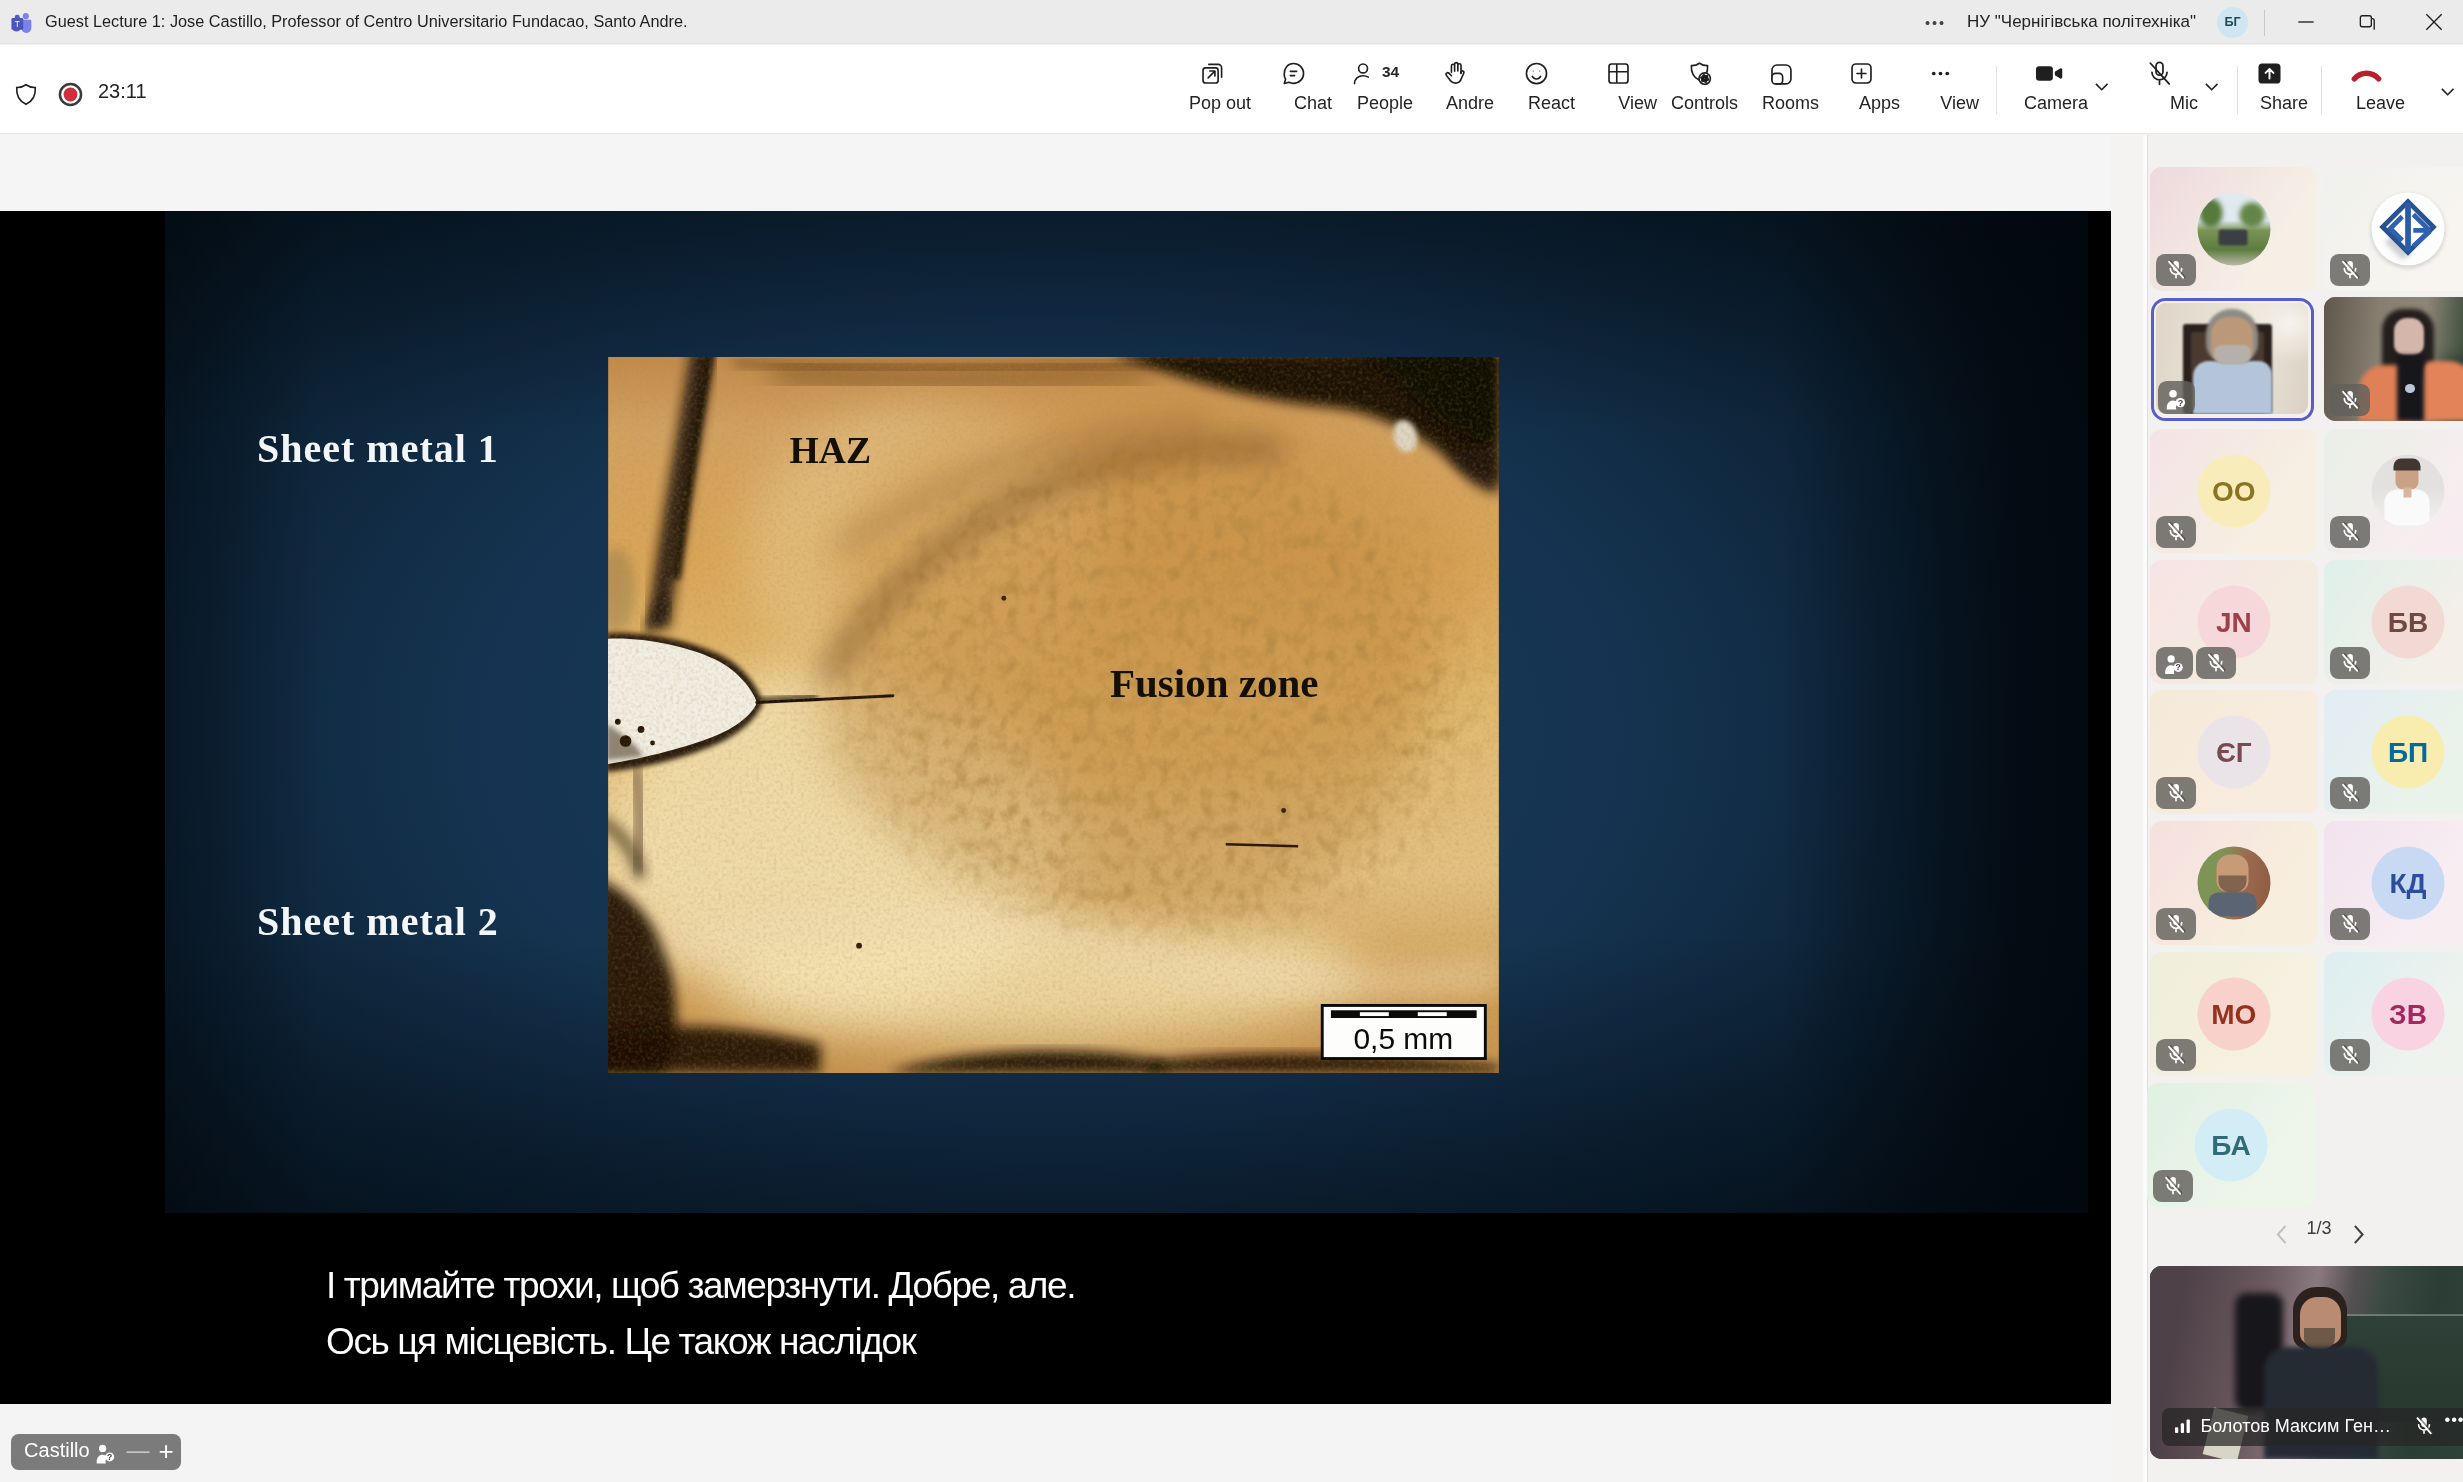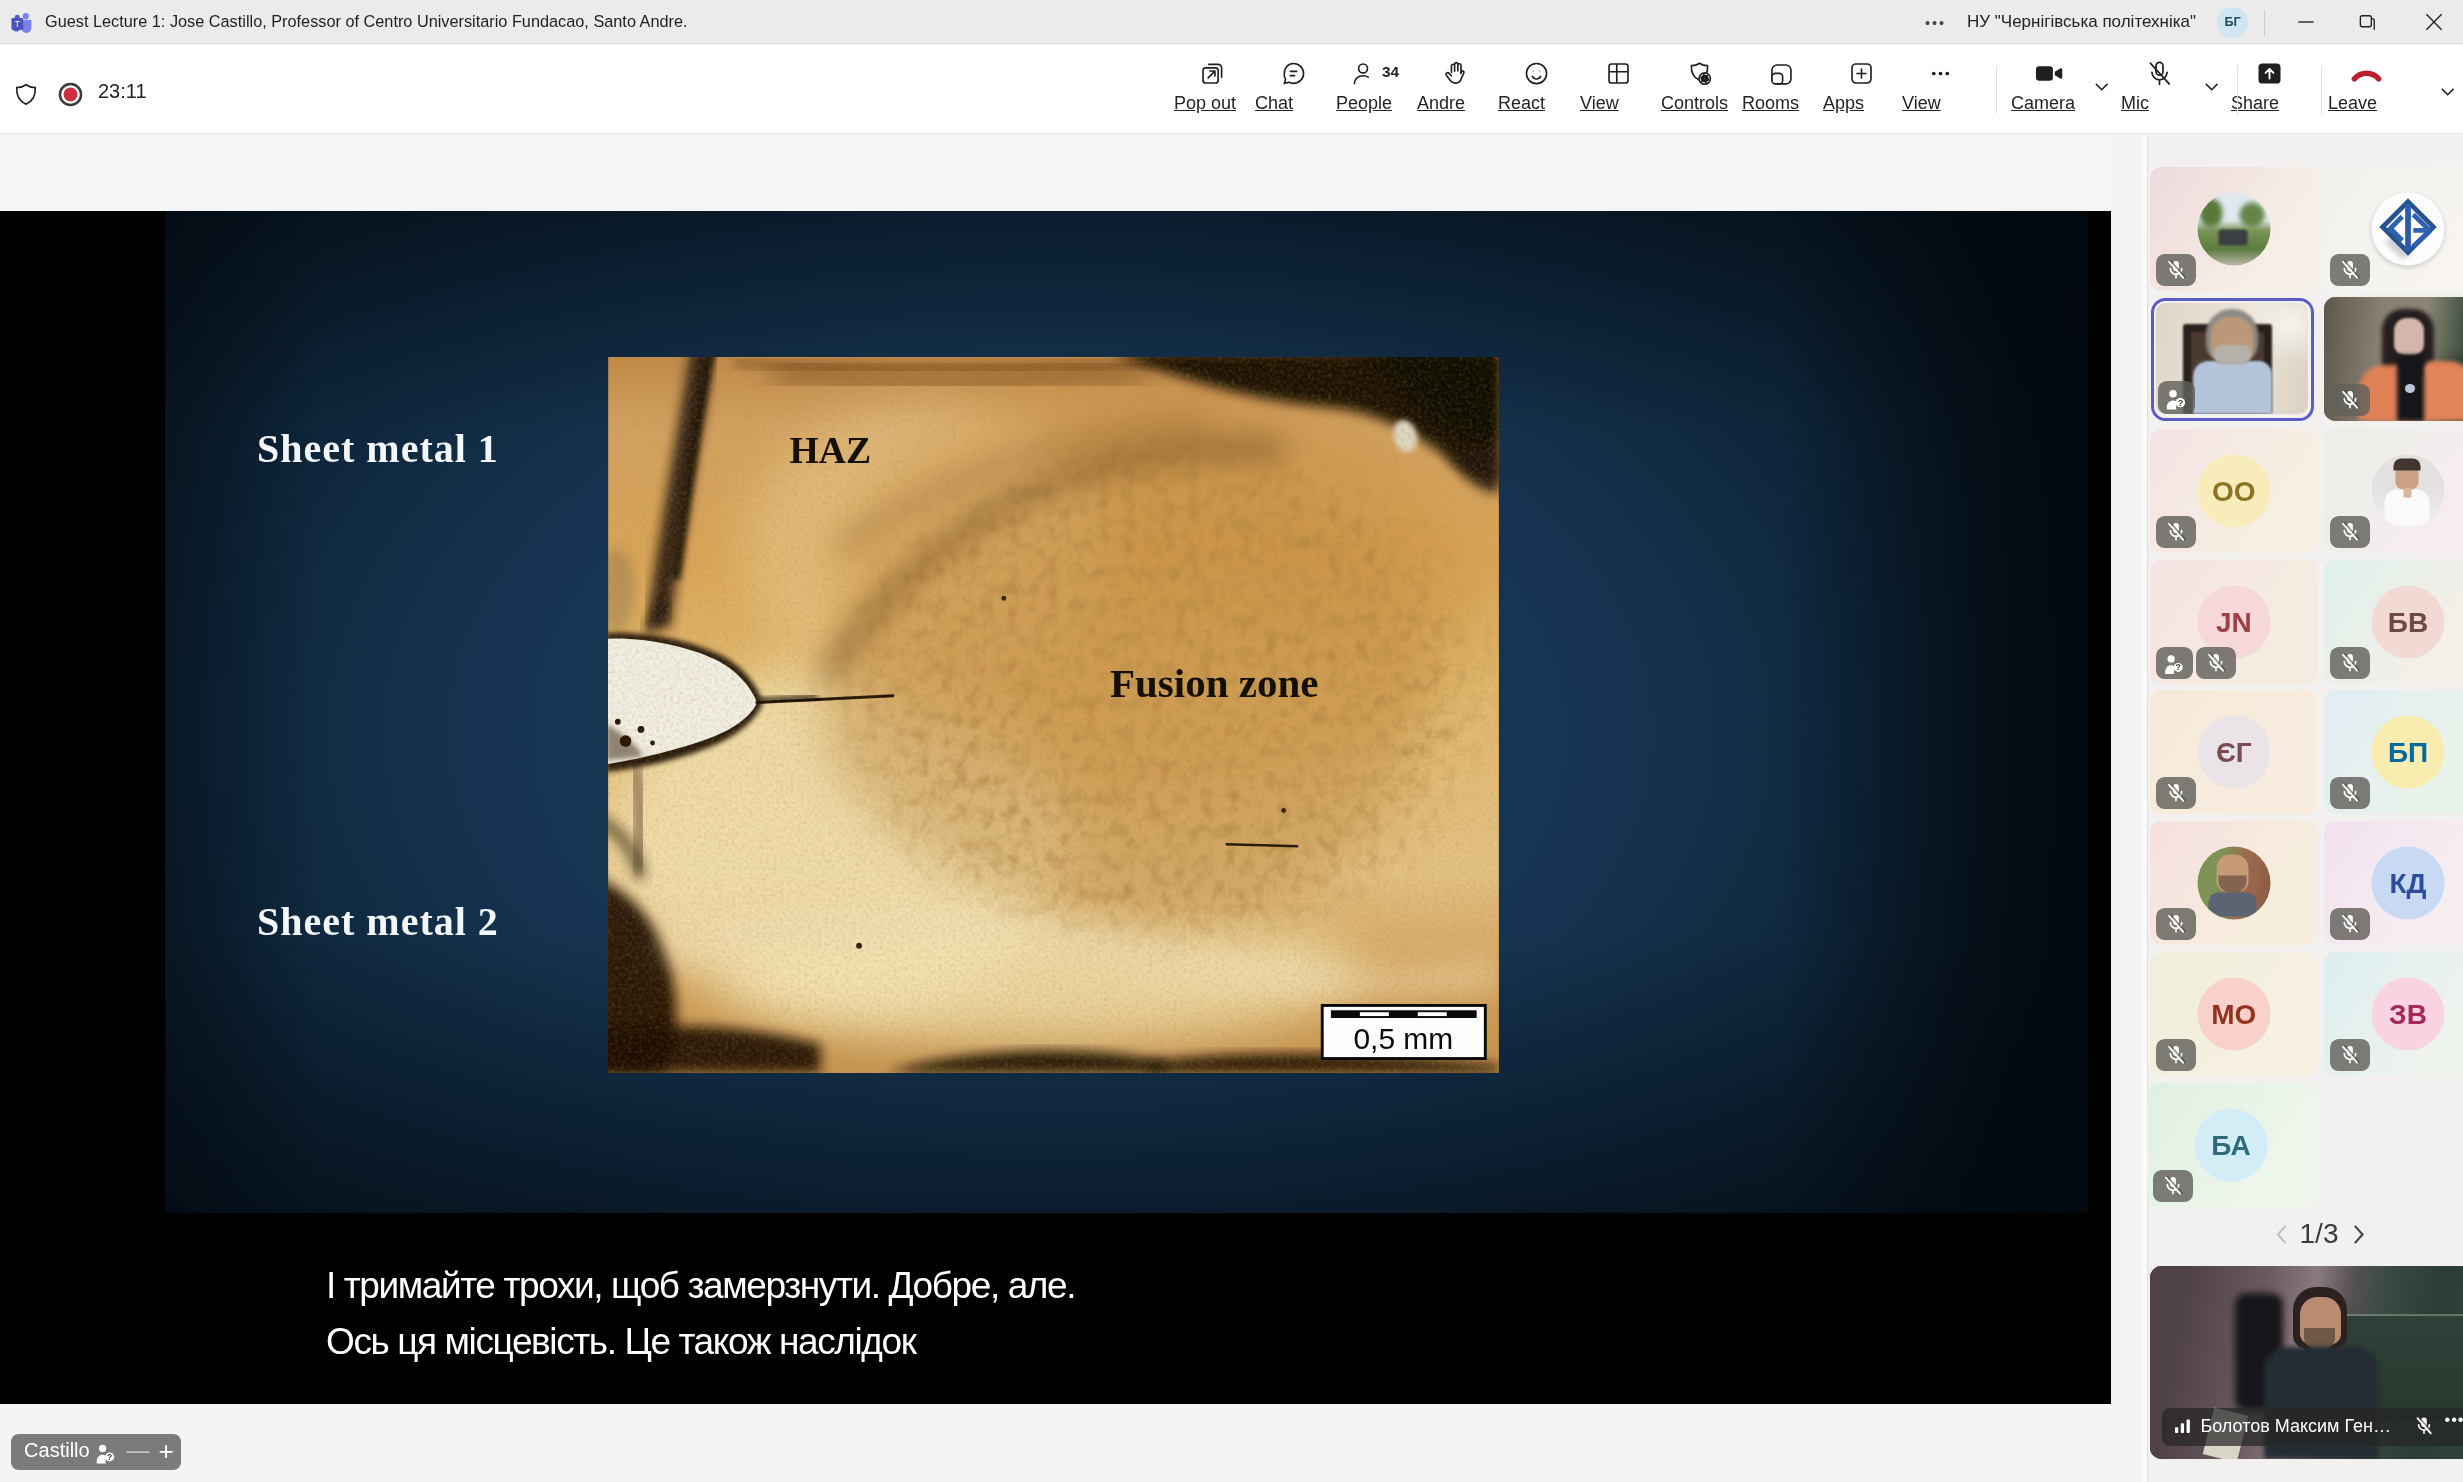--- a/index.html
+++ b/index.html
@@ -13,21 +13,21 @@
   #tb-title { position:absolute; left:45px; top:11.6px; font-size:16.3px; color:#1f1f1f; }
   .tb-dots { position:absolute; top:14.5px; font-size:14.5px; color:#444; letter-spacing:1.9px; }
   #tb-org { position:absolute; top:11.6px; font-size:17px; color:#242424; }
   #tb-av { position:absolute; width:31px; height:31px; border-radius:50%; background:#cfe6f2;
     color:#1c4a57; font-size:12.6px; font-weight:700; text-align:center; line-height:31px; }
   .wbtn { position:absolute; top:0; width:58px; height:44px; color:#1f1f1f; }
 
   
   #toolbar { position:absolute; left:0; top:45px; width:2463px; height:89px; background:#fff;
     border-bottom:1px solid #e6e6e6; }
-  .tbtn { position:absolute; top:13.5px; width:77px; text-align:left; color:#242424;text-decoration:underline; }
+  .tbtn { position:absolute; top:13.5px; width:77px; text-align:right; color:#242424; }
   .tbtn svg { display:block; margin:0 auto; }
   .tbtn .lbl { display:block; font-size:18px; margin-top:5.8px; color:#242424; }
   .vdiv { position:absolute; top:21px; width:1px; height:48px; background:#e0e0e0; }
 
   
   #stage { position:absolute; left:0; top:135px; width:2111px; height:1270px; background:#f5f5f5; }
   #share { position:absolute; left:0; top:76px; width:2111px; height:1193px; background:#000; }
   #slide { position:absolute; left:165px; top:0; width:1923px; height:1002px;
     background:
       linear-gradient(180deg, rgba(1,6,12,.38) 0%, rgba(1,6,12,0) 22%, rgba(1,6,12,0) 72%, rgba(1,6,12,.42) 100%),
@@ -546,21 +546,21 @@
         <svg width="23" height="23" viewBox="0 0 24 24">
           <use href="#micoff"></use>
         </svg>
       </div>
   </div>
 
   <div id="pager">
     <svg class="abs" style="left:131px;top:7.7px" width="15.4" height="25" viewBox="0 0 16 26" fill="none" stroke="#bdbdbd" stroke-width="2">
         <path d="M12 4L4 13l8 9"></path>
       </svg>
-    <div class="abs" style="left:154px;top:3.9px;width:44px;text-align:center;font-size:28px;color:#3b3b3b">1/3</div>
+    <div class="abs" style="left:154px;top:3.9px;width:44px;text-align:center;font-size:18px;color:#3b3b3b">1/3</div>
     <svg class="abs" style="left:208px;top:7.7px" width="15.4" height="25" viewBox="0 0 16 26" fill="none" stroke="#424242" stroke-width="2.2">
         <path d="M4 4l8 9-8 9"></path>
       </svg>
   </div>
 
   <div id="bigtile">
     <div class="abs" style="left:0;top:0;width:100%;height:100%;background:linear-gradient(100deg,#4e4147 10%,#6b5a60 32%,#8a7a80 45%,#555052 55%,#3a4a42 64%,#2c3d35 78%,#31443b)"></div>
     <div class="abs" style="left:154px;top:50px;width:187px;height:106px;background:linear-gradient(#2e4037,#27382f);box-shadow:0 -1.9px 0 rgba(150,165,152,.55)"></div>
     <div class="abs" style="left:85px;top:27px;width:48px;height:118px;background:#17161a;border-radius:11.6px;filter:blur(3.9px)"></div>
     <div class="abs" style="left:143px;top:21px;width:54px;height:62px;background:#2b2220;border-radius:23px 23px 13.5px 13.5px"></div>

